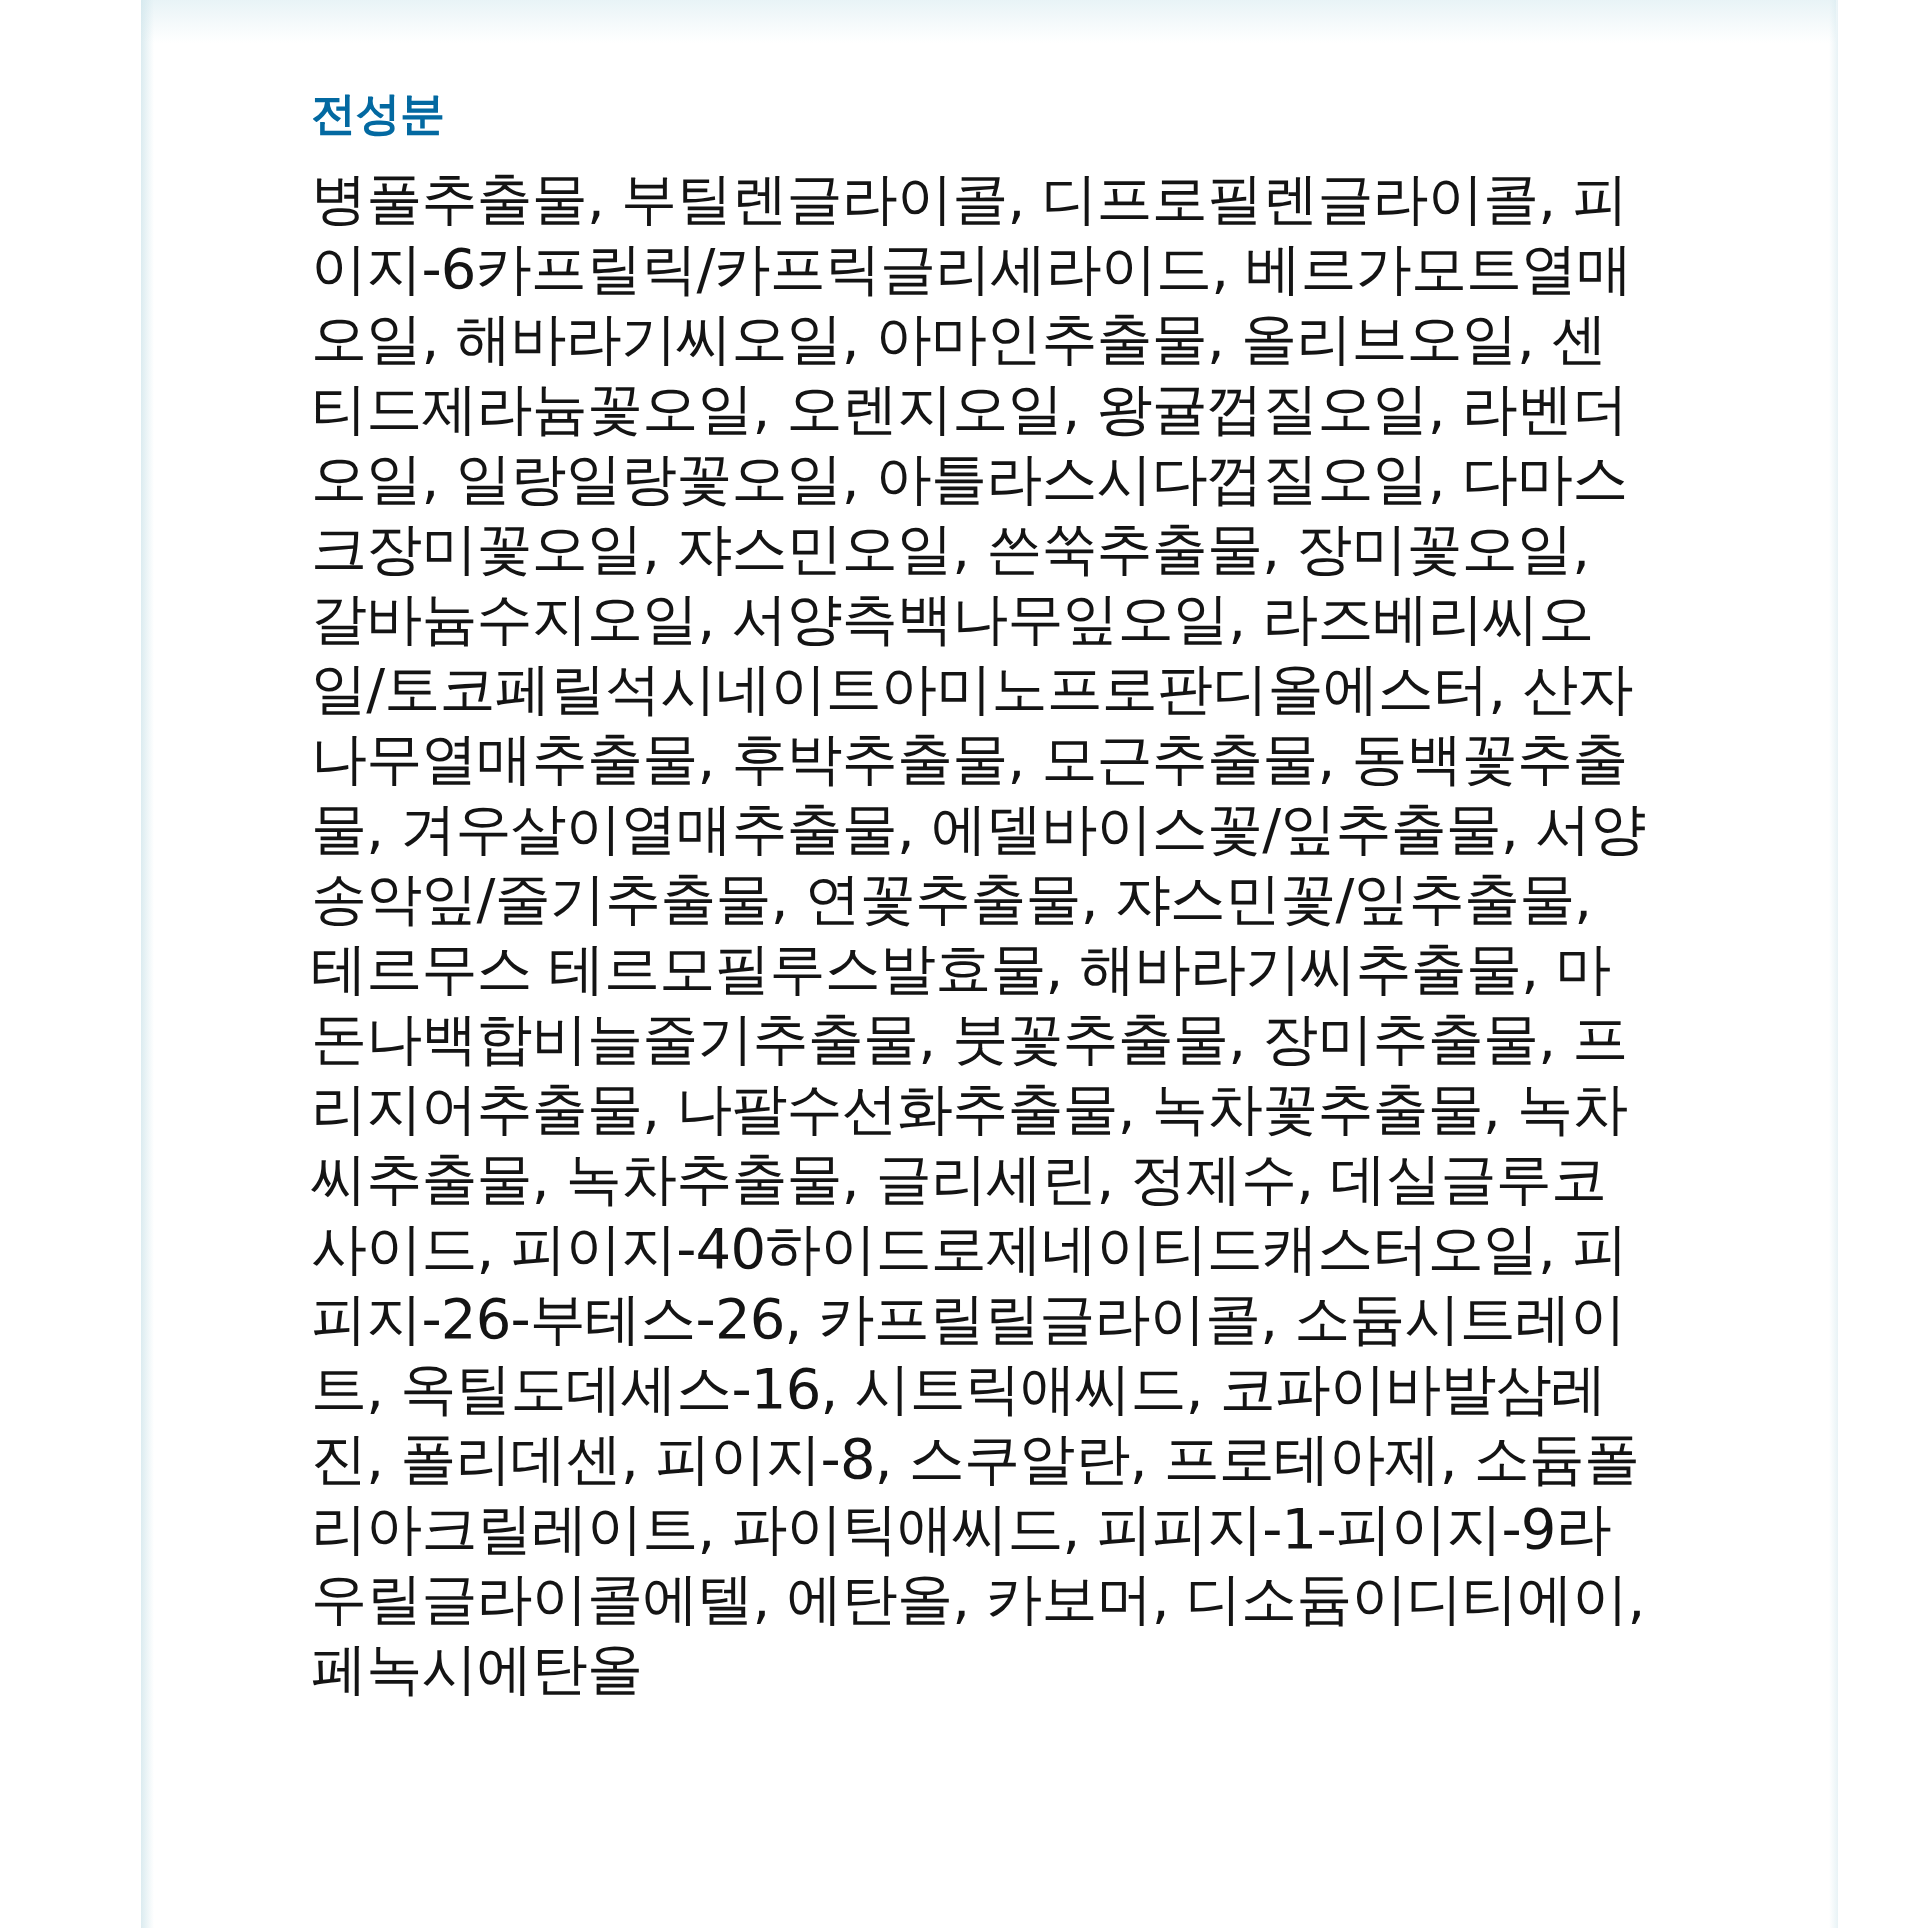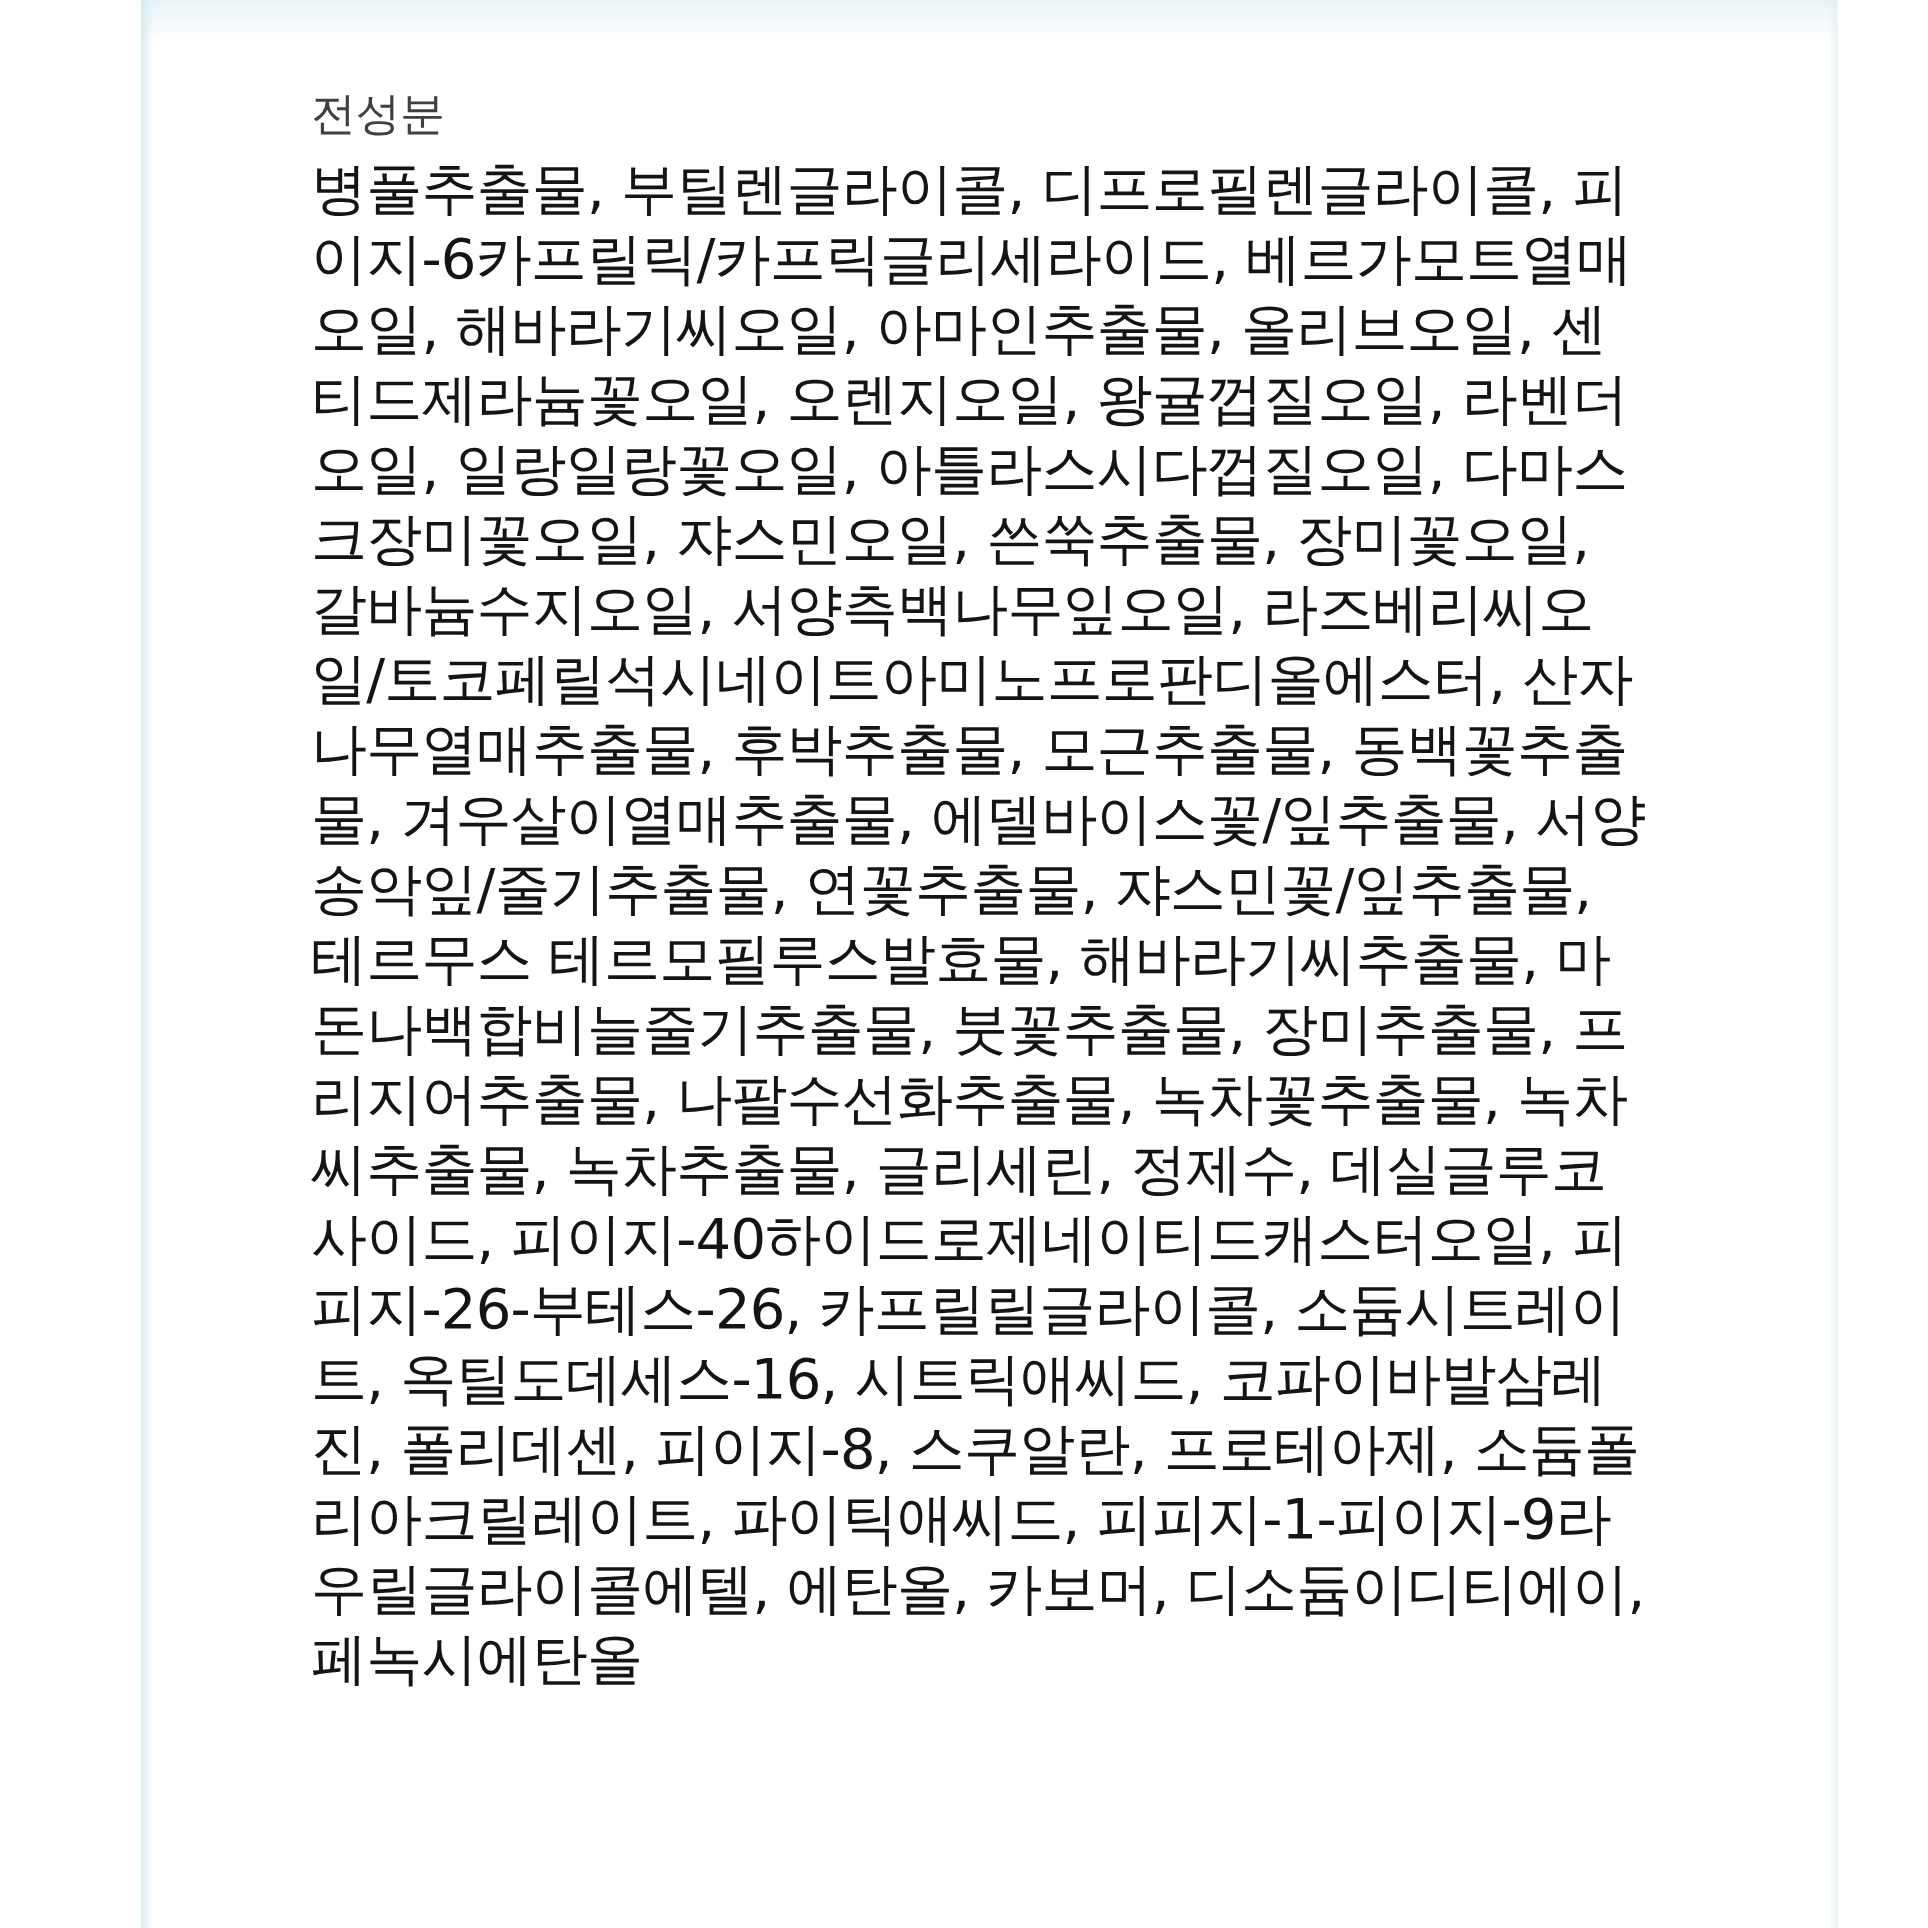--- a/index.html
+++ b/index.html
@@ -57,25 +57,25 @@
 
   .content {
     position: absolute;
     left: 311px;
     top: 90px;
     width: 1347px;
   }
 
   .heading {
     font-size: 45px;
-    font-weight: 400;
+    font-weight: 700;
     letter-spacing: -0.5px;
     line-height: 1.05;
-    margin: 0 0 17px 0;
-    color: #404040;
+    margin: 0 0 27px 0;
+    color: #0369a1;
   }
 
   .ingredients {
     font-size: 56px;
     line-height: 70px;
     letter-spacing: -0.8px;
     word-break: break-all;
     text-align: left;
     color: #141414;
     margin: 0;

